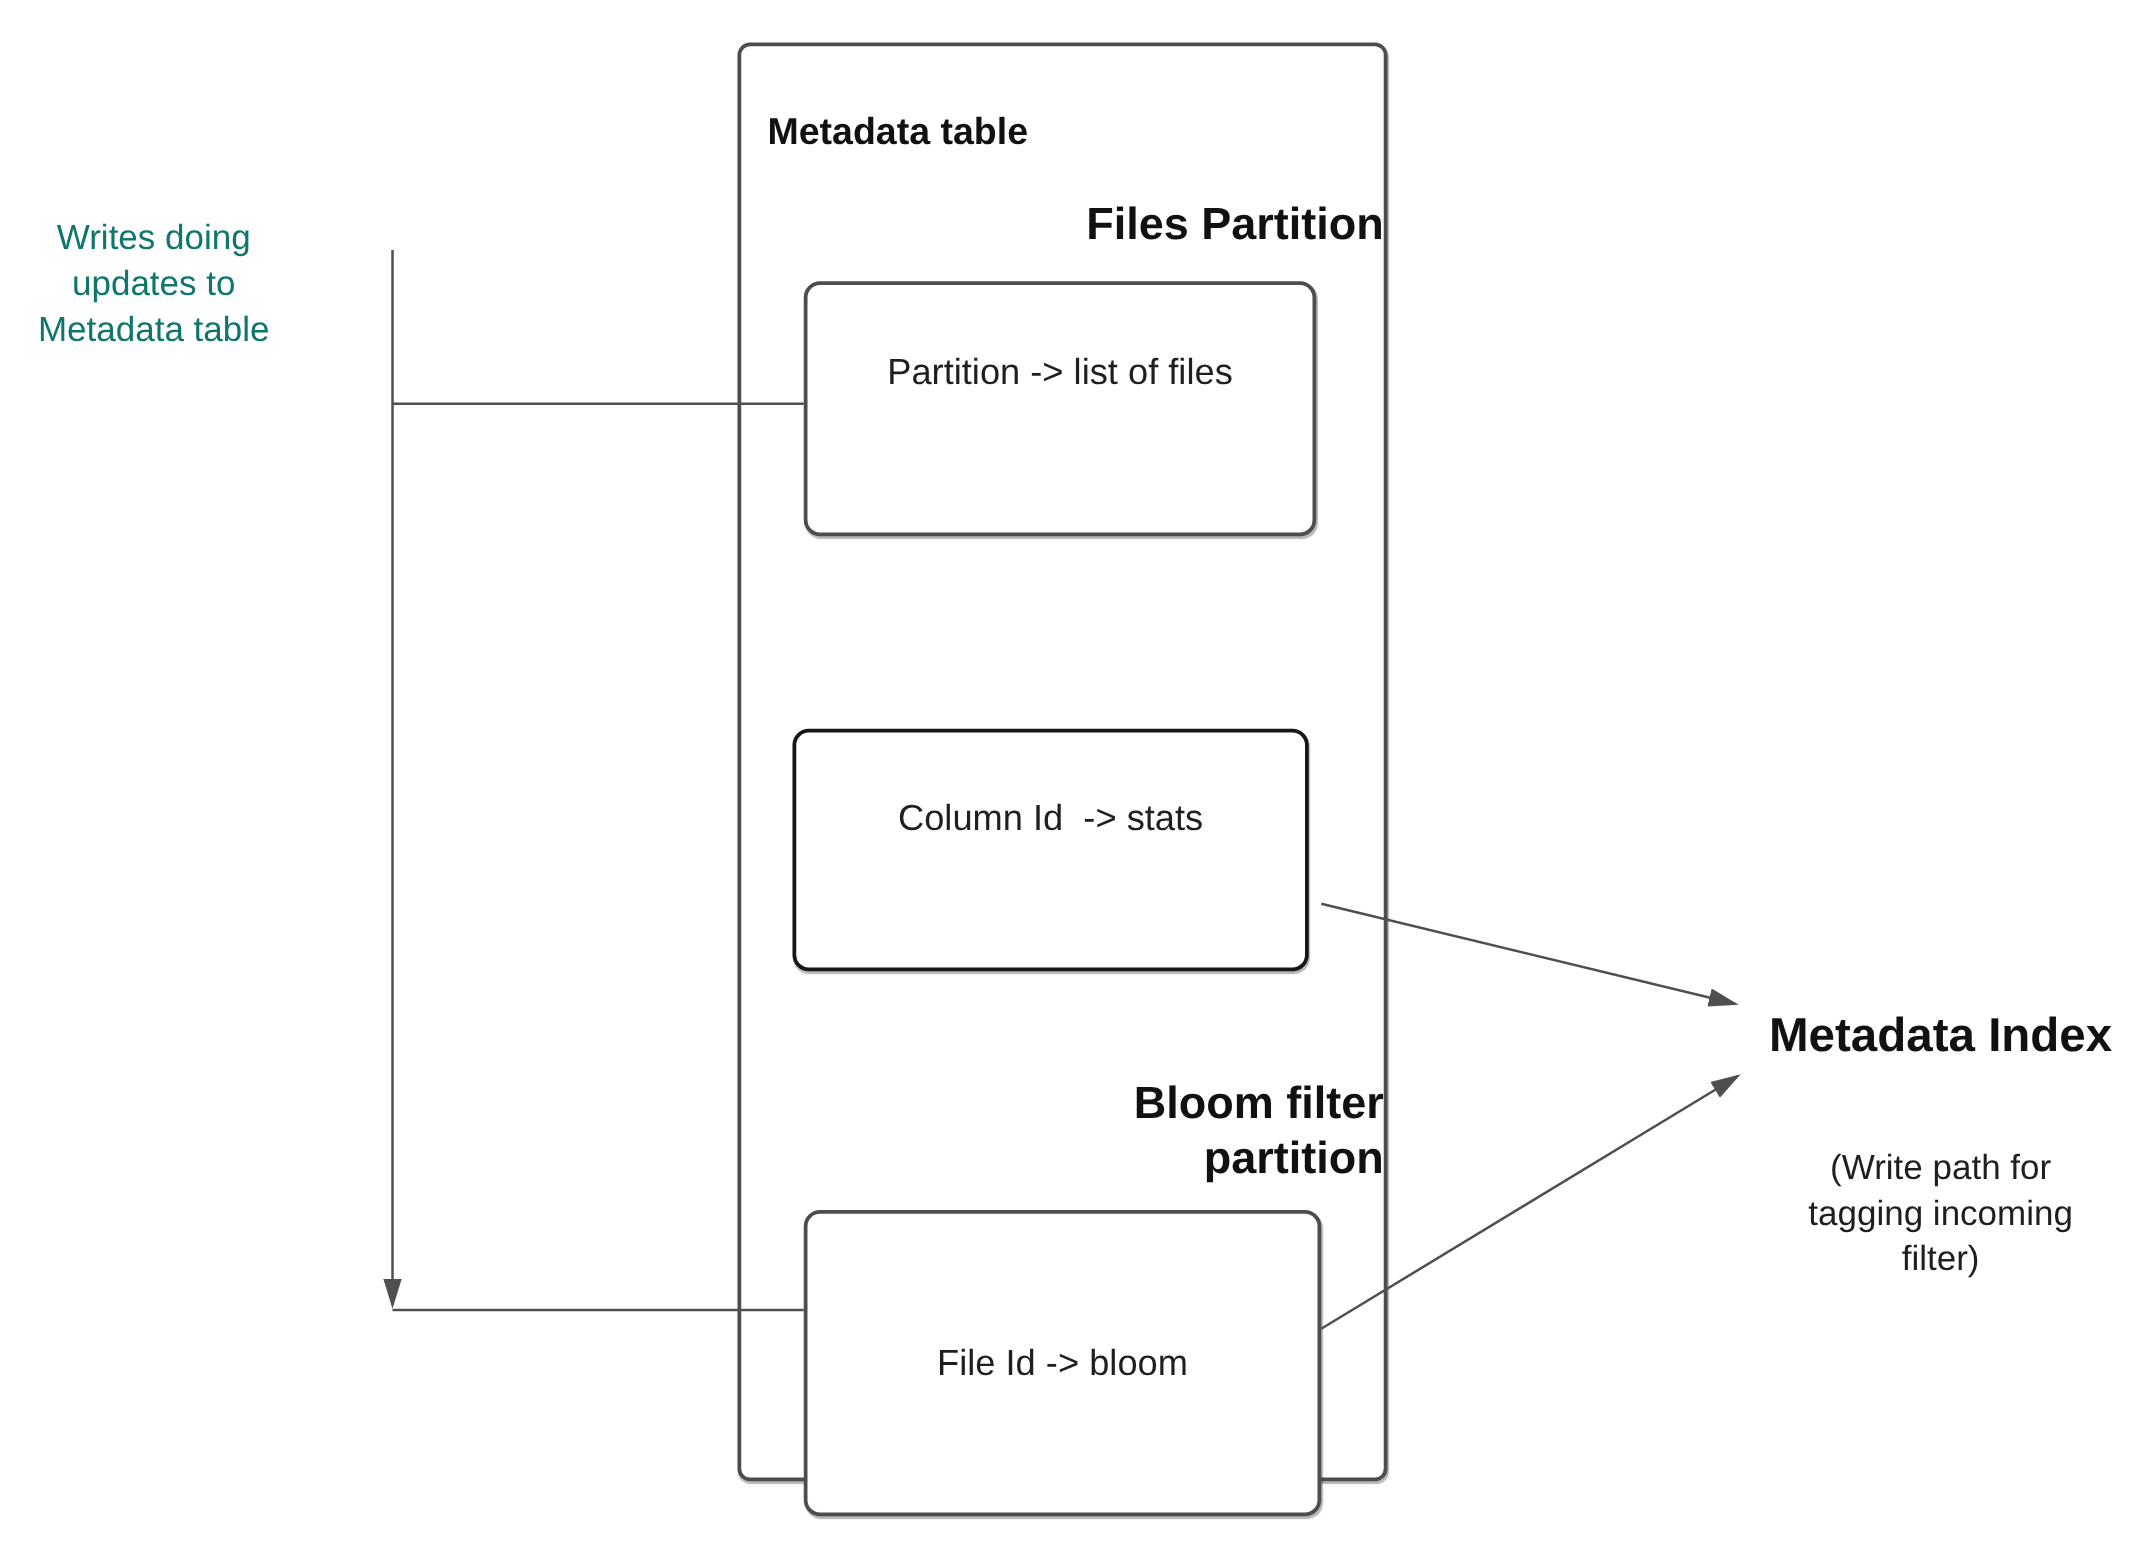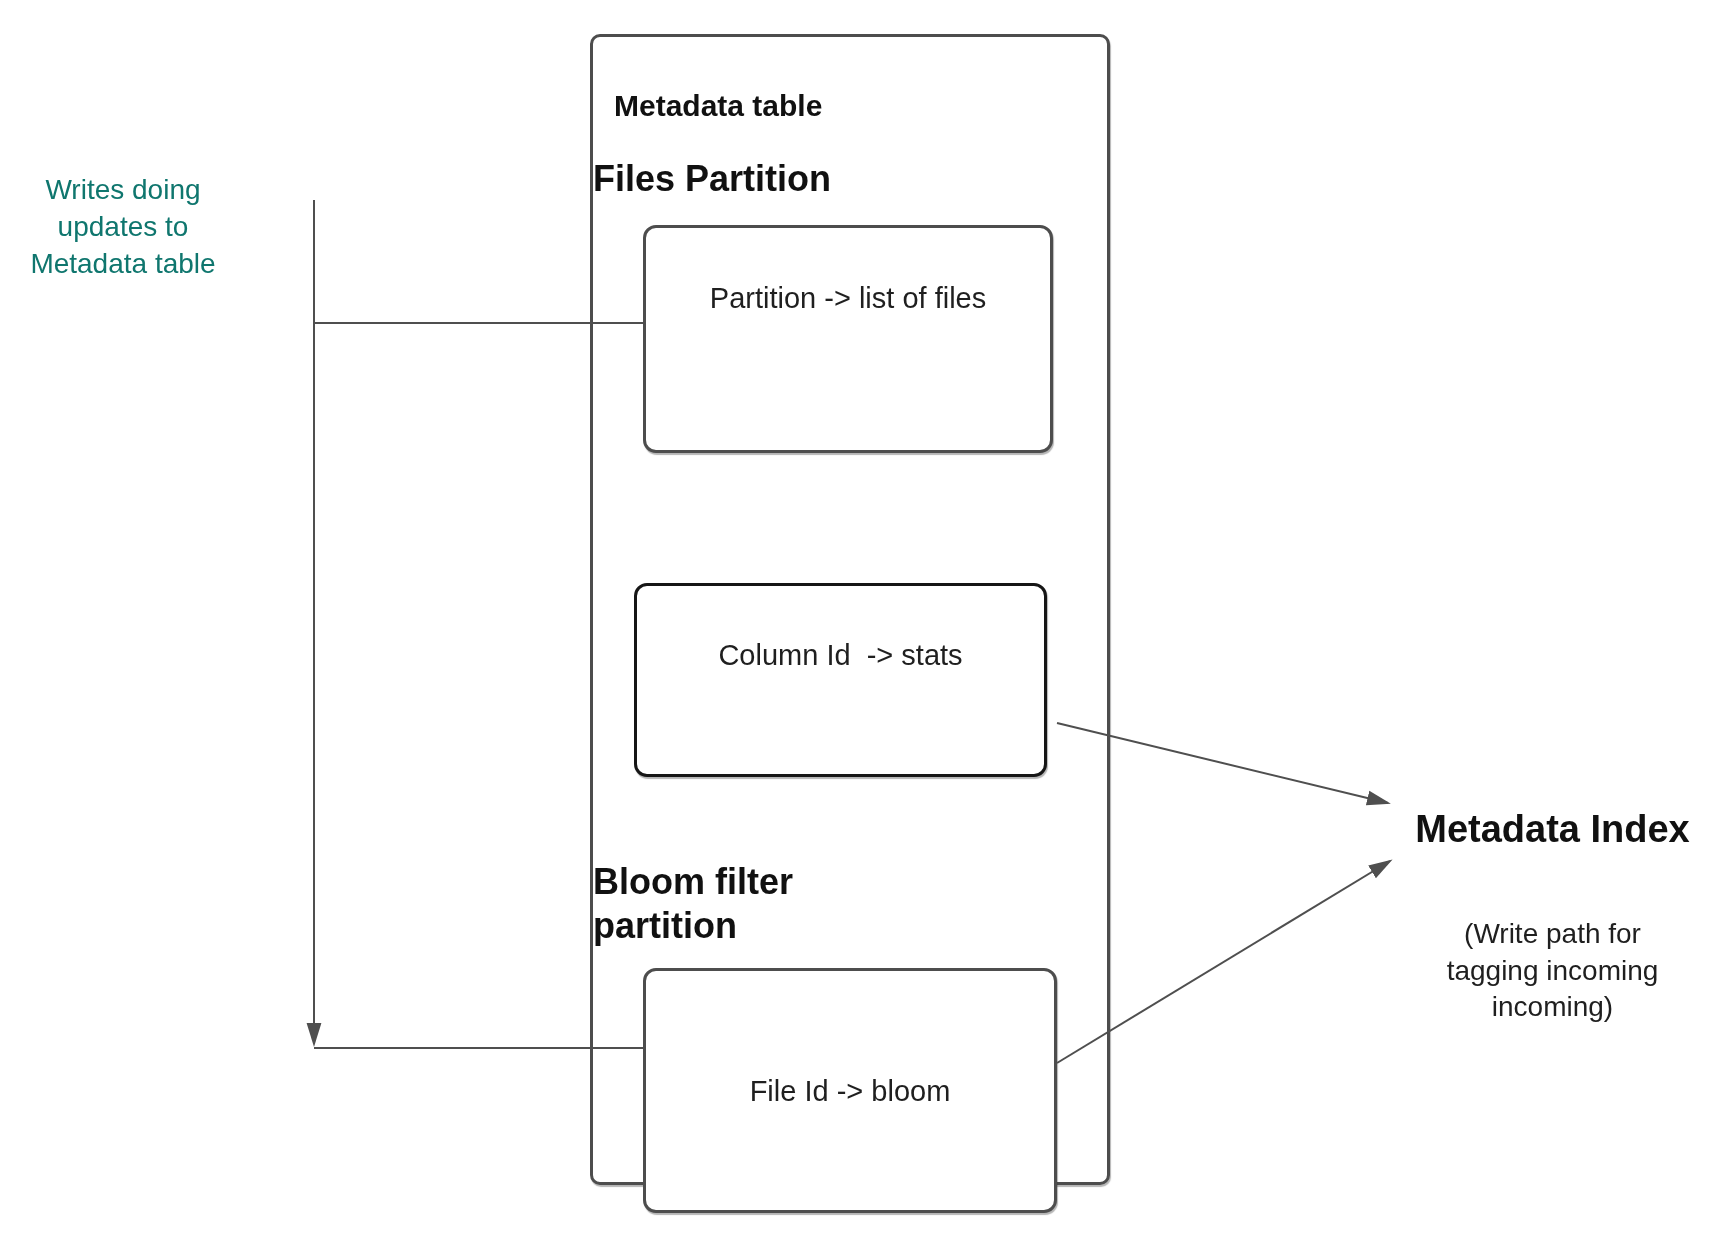--- a/index.html
+++ b/index.html
@@ -29,34 +29,34 @@
     box-sizing: border-box; background: #ffffff;
     box-shadow: 1px 2px 1px rgba(60,60,60,0.38);
   }
   .mt-title {
     position: absolute; left: 21px; top: 48px;
     font-size: 30px; line-height: 42px; font-weight: bold; color: #111111;
     white-space: nowrap;
   }
   .section-heading {
     position: absolute; left: 0; width: 100%;
-    text-align: left; font-weight: bold; color: #111111;
+    text-align: right; font-weight: bold; color: #111111;
     font-size: 36px; line-height: 44px;
   }
   .h-files   { top: 120px; }
   .h-column  { top: 437px; }
   .h-bloom   { top: 823px; }
 
   .inner-box {
     position: absolute; box-sizing: border-box;
     background: #ffffff; border: 3px solid #4d4d4d; border-radius: 13px;
     text-align: center; font-size: 29px; line-height: 38px; color: #1f1f1f;
     box-shadow: 1px 2px 1px rgba(60,60,60,0.38);
   }
-  .box-files  { left: 50px; top: 188px; width: 410px; height: 228px; padding-top: 51px; }
+  .box-files  { left: 50px; top: 188px; width: 410px; height: 204px; padding-top: 51px; }
   .box-column { left: 41px; top: 546px; width: 413px; height: 194px; padding-top: 50px;
                 border: 3.5px solid #161616; }
   .box-bloom  { left: 50px; top: 931px; width: 414px; height: 245px;
                 display: flex; align-items: center; justify-content: center; text-align: right; }
 
   
   .meta-index {
     position: absolute; left: 1390px; top: 806px; width: 325px;
     text-align: center;
   }
@@ -104,21 +104,21 @@
     <div class="inner-box box-bloom">
       <div>File Id -&gt; bloom</div>
     </div>
   </div>
 
   <div class="meta-index">
     <div class="meta-index-title">Metadata Index</div>
     <div class="meta-index-sub">
       <div>(Write path for</div>
       <div>tagging incoming</div>
-      <div>incoming)</div>
+      <div>filter)</div>
     </div>
   </div>
 
   <svg class="wires" width="1718" height="1244" viewBox="0 0 1718 1244" xmlns="http://www.w3.org/2000/svg">
     <defs>
       <marker id="arrowhead" viewBox="0 0 12 8" refX="10.5" refY="4" markerWidth="12" markerHeight="8" orient="auto">
         <path d="M0,0.3 L12,4 L0,7.7 Z" fill="#4f4f4f"></path>
       </marker>
     </defs>
 

